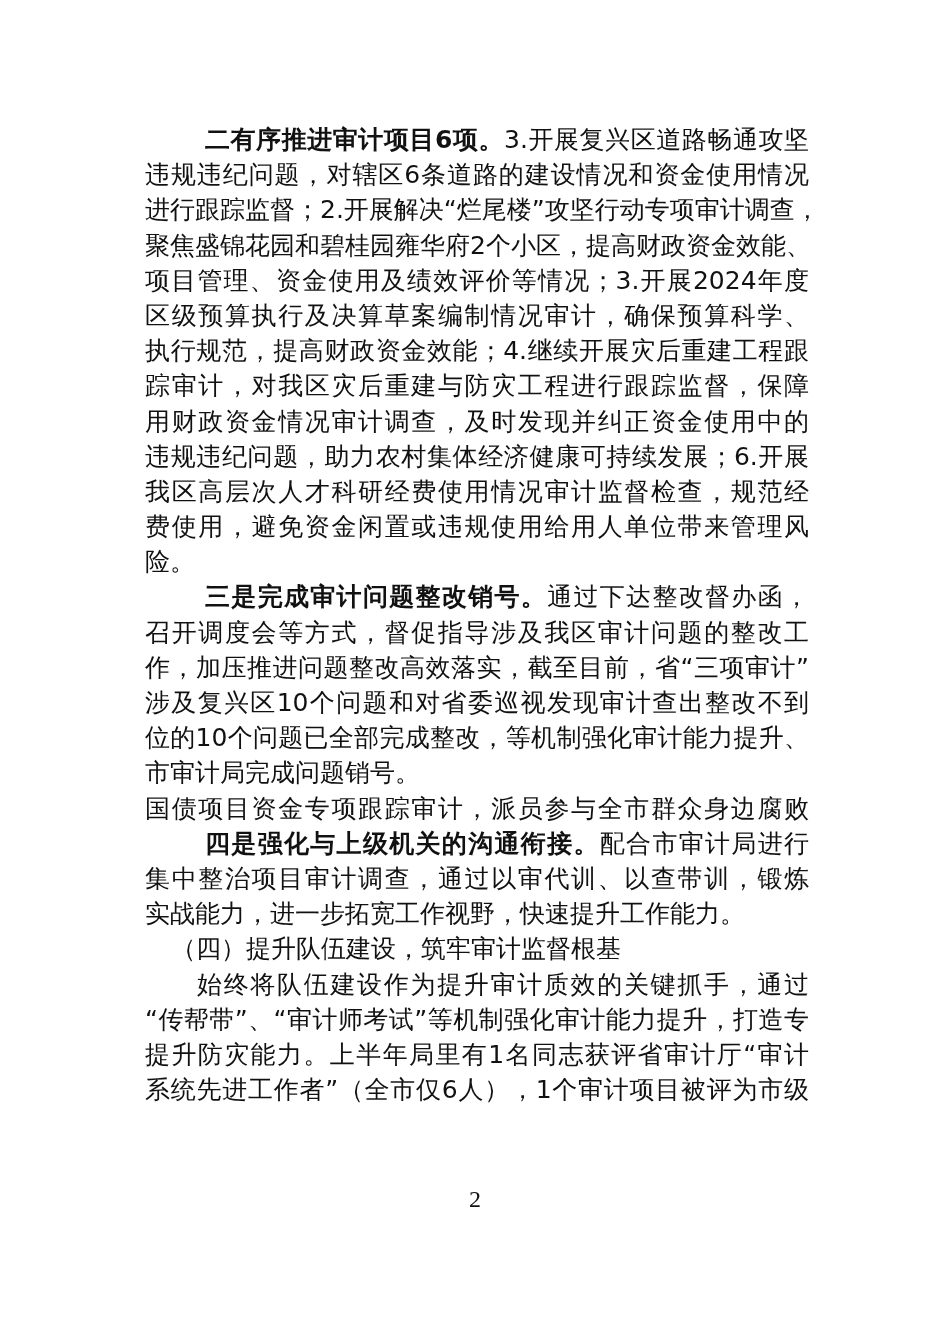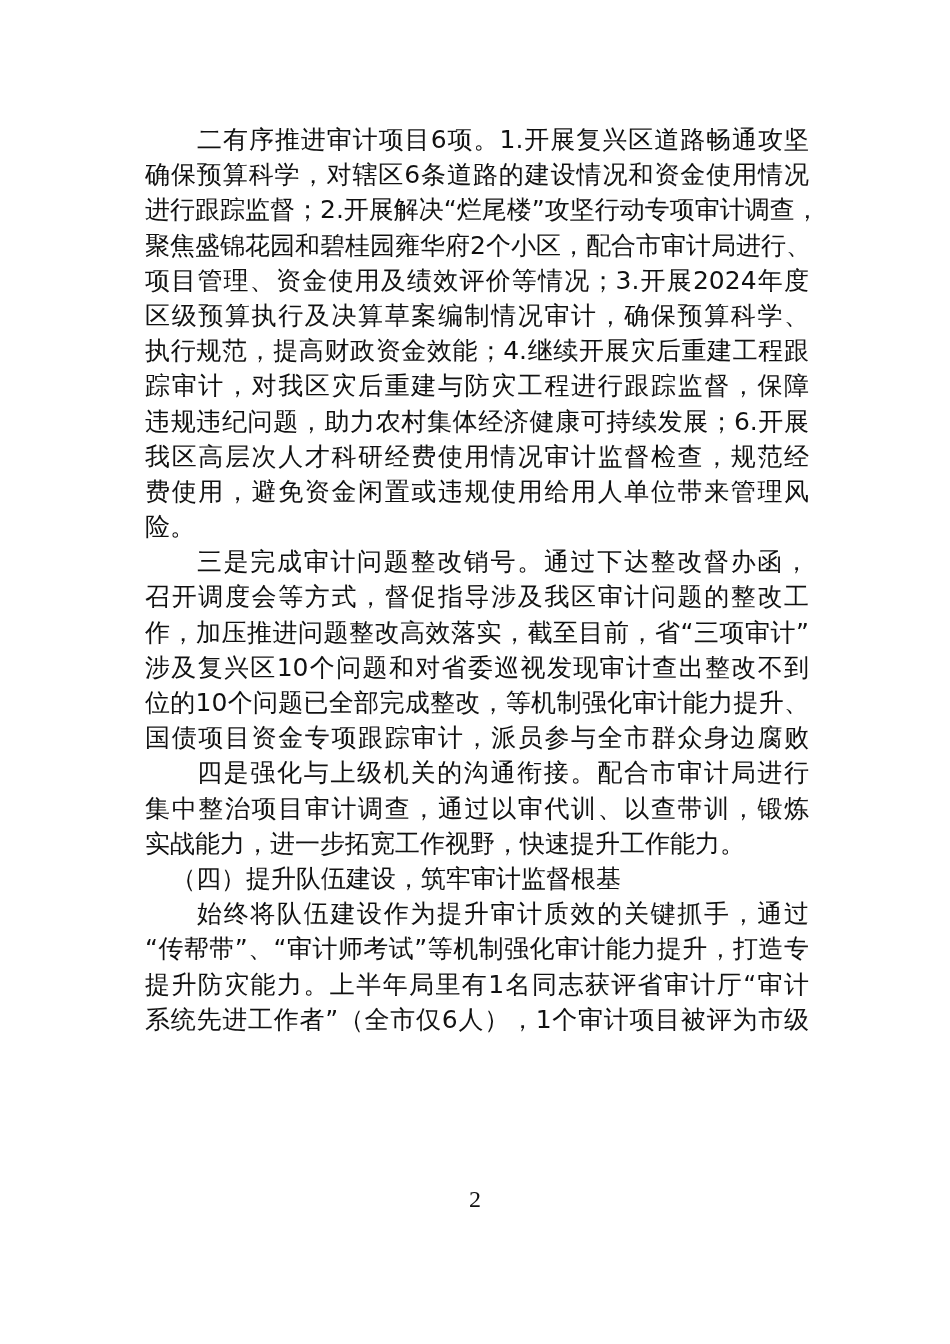--- a/index.html
+++ b/index.html
@@ -4,50 +4,52 @@
 <style>
   html, body { margin:0; padding:0; background:#ffffff; }
   body { width:950px; height:1344px; position:relative; overflow:hidden;
          font-family:"DejaVu Sans", "Liberation Sans", sans-serif; color:#111; }
   .page { position:absolute; left:145px; top:122px; width:664px; }
   .line { height:35.2px; line-height:35.2px; font-size:25px; white-space:nowrap;
           text-align:justify; text-align-last:justify; letter-spacing:0px; }
   .line.last { text-align-last:left; }
   .indent { padding-left:52px; }
   .indent-h { padding-left:26px; text-align-last:left; }
-  .bold { font-weight:normal; }
+  .bold { font-weight:bold;margin-left:8px; }
   .pagenum { position:absolute; left:0; width:950px; top:1186px; text-align:center;
              font-family:"Liberation Serif", serif; font-size:24px; }
 </style>
 </head>
 <body>
 
 <div class="page">
 
   <div>
-    <div class="line indent"><span class="bold">二有序推进审计项目6项。</span><span>1.开展复兴区道路畅通攻坚</span></div>
-    <div class="line">确保预算科学，对辖区6条道路的建设情况和资金使用情况</div>
+    <div class="line indent"><span class="bold">二有序推进审计项目6项。</span><span>3.开展复兴区道路畅通攻坚</span></div>
+    <div class="line">违规违纪问题，对辖区6条道路的建设情况和资金使用情况</div>
     <div class="line">进行跟踪监督；2.开展解决“烂尾楼”攻坚行动专项审计调查，</div>
-    <div class="line">聚焦盛锦花园和碧桂园雍华府2个小区，配合市审计局进行、</div>
+    <div class="line">聚焦盛锦花园和碧桂园雍华府2个小区，提高财政资金效能、</div>
     <div class="line">项目管理、资金使用及绩效评价等情况；3.开展2024年度</div>
     <div class="line">区级预算执行及决算草案编制情况审计，确保预算科学、</div>
     <div class="line">执行规范，提高财政资金效能；4.继续开展灾后重建工程跟</div>
     <div class="line">踪审计，对我区灾后重建与防灾工程进行跟踪监督，保障</div>
+    <div class="line">用财政资金情况审计调查，及时发现并纠正资金使用中的</div>
     <div class="line">违规违纪问题，助力农村集体经济健康可持续发展；6.开展</div>
     <div class="line">我区高层次人才科研经费使用情况审计监督检查，规范经</div>
     <div class="line">费使用，避免资金闲置或违规使用给用人单位带来管理风</div>
     <div class="line last">险。</div>
   </div>
 
   <div>
     <div class="line indent"><span class="bold">三是完成审计问题整改销号。</span><span>通过下达整改督办函，</span></div>
     <div class="line">召开调度会等方式，督促指导涉及我区审计问题的整改工</div>
     <div class="line">作，加压推进问题整改高效落实，截至目前，省“三项审计”</div>
     <div class="line">涉及复兴区10个问题和对省委巡视发现审计查出整改不到</div>
     <div class="line">位的10个问题已全部完成整改，等机制强化审计能力提升、</div>
+    <div class="line last">市审计局完成问题销号。</div>
   </div>
 
   <div>
     <div class="line">国债项目资金专项跟踪审计，派员参与全市群众身边腐败</div>
     <div class="line indent"><span class="bold">四是强化与上级机关的沟通衔接。</span><span>配合市审计局进行</span></div>
     <div class="line">集中整治项目审计调查，通过以审代训、以查带训，锻炼</div>
     <div class="line last">实战能力，进一步拓宽工作视野，快速提升工作能力。</div>
   </div>
 
   <div class="line indent-h">（四）提升队伍建设，筑牢审计监督根基</div>

